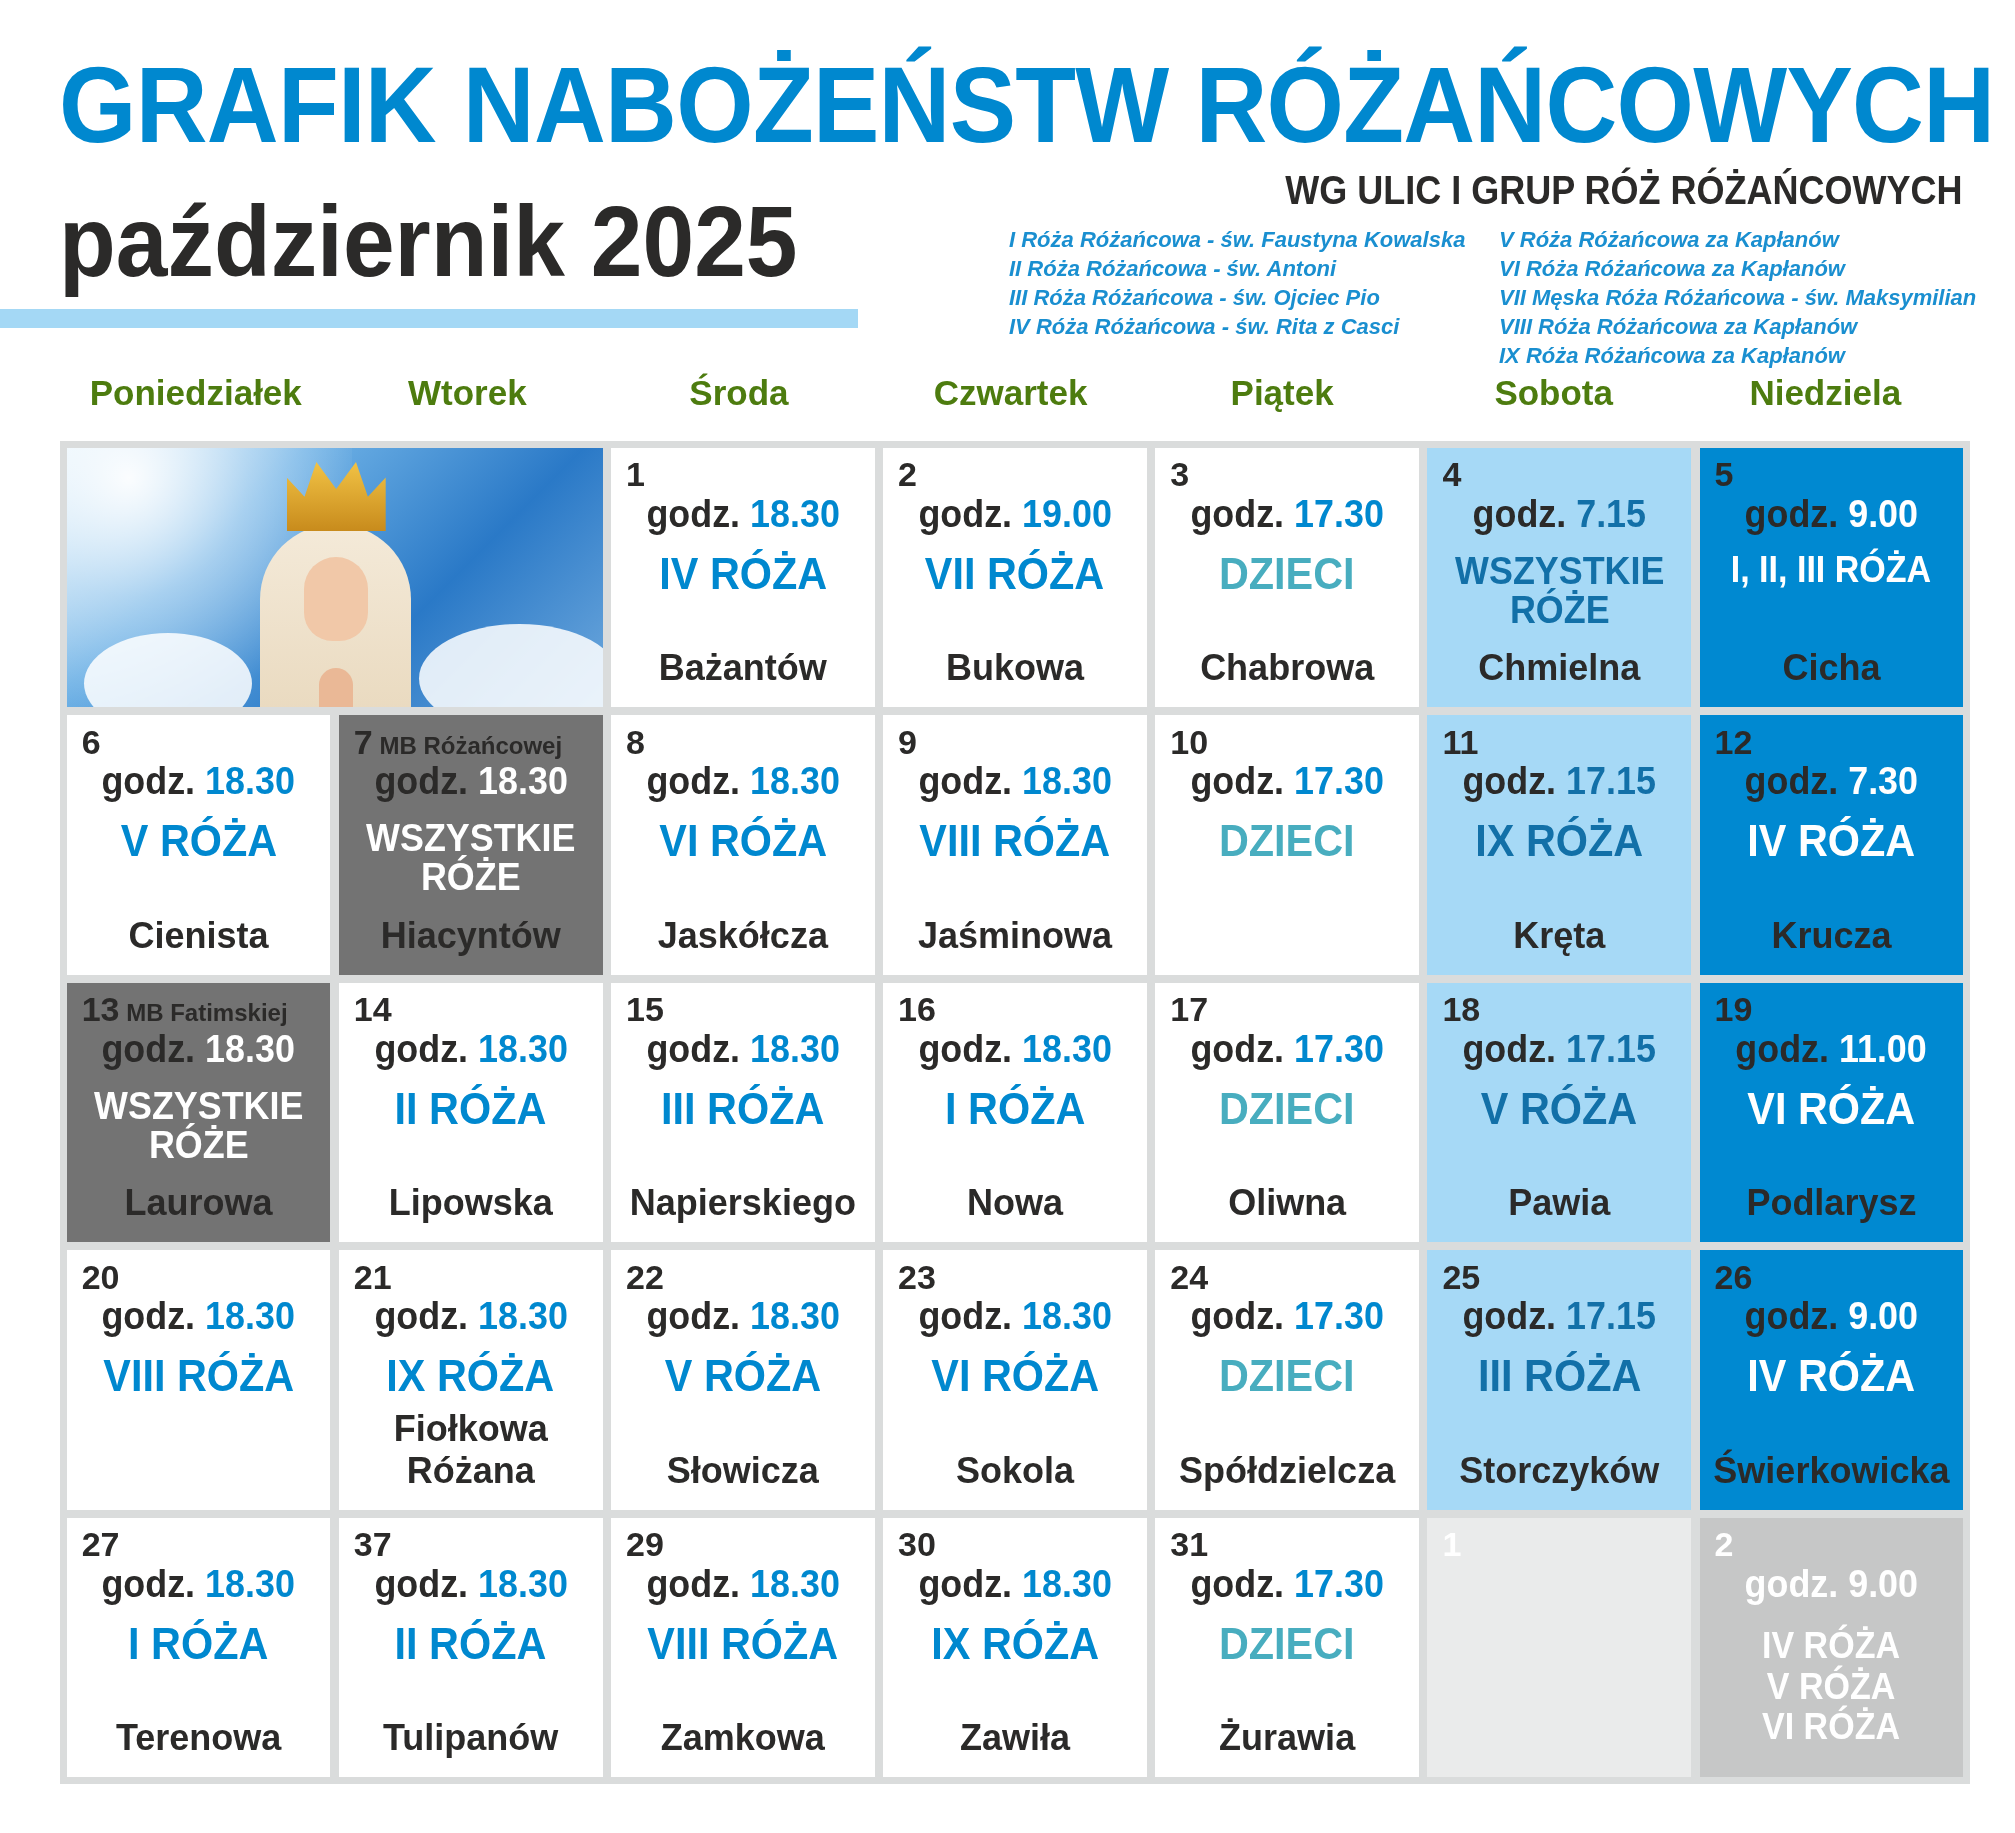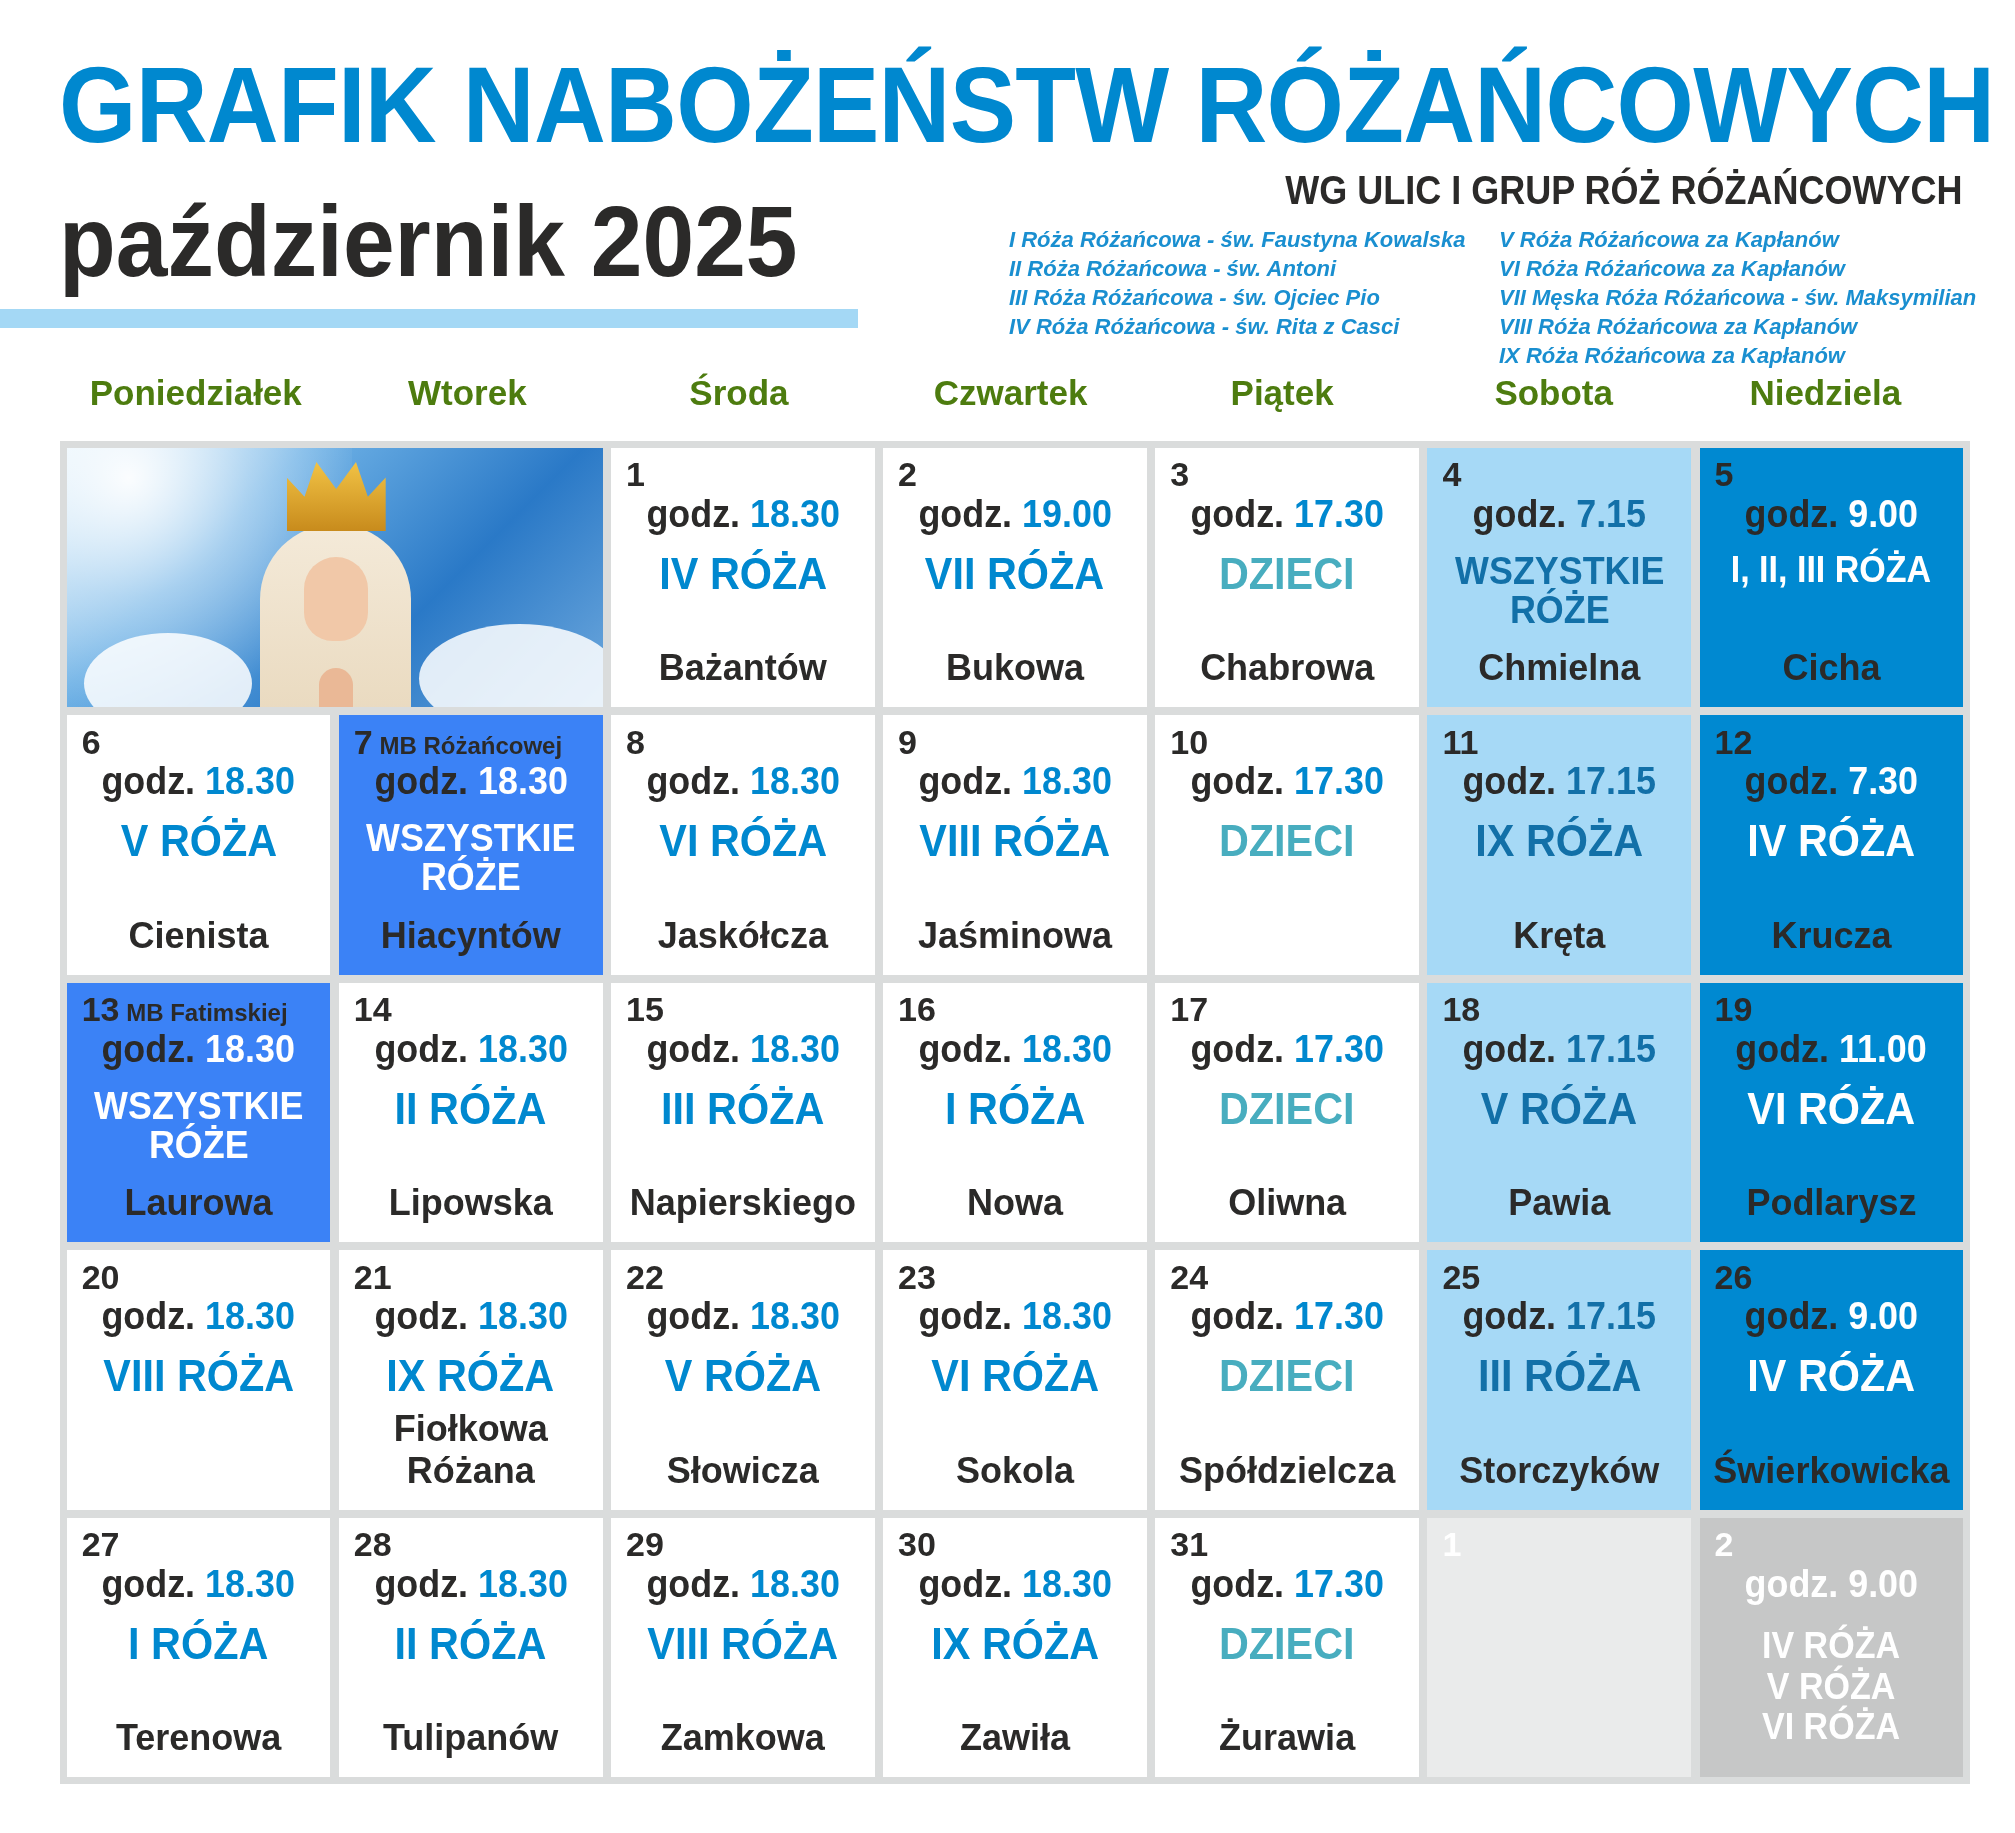--- a/index.html
+++ b/index.html
@@ -45,21 +45,21 @@
     grid-template-columns: repeat(7, 1fr);
     grid-template-rows: repeat(5, 1fr);
     gap: 8.4px;
   }
   .cell {
     position: relative; background: #ffffff; overflow: hidden;
     display: flex; flex-direction: column; align-items: center;
   }
   .cell.sat { background: #a6d9f6; }
   .cell.sun { background: #0089d1; }
-  .cell.feast { background: #3b82f6; }
+  .cell.feast { background: #737373; }
   .cell.out-sat { background: #eaebeb; }
   .cell.out-sun { background: #c6c7c7; }
 
   .cell .day {
     position: absolute; left: 15px; top: 8.4px;
     font-size: 34px; font-weight: bold; color: #2b2a29; line-height: 1.1; white-space: nowrap;
   }
   .cell .day .feast-name { font-size: 24px; margin-left: 6.7px; }
   .cell.out-sat .day, .cell.out-sun .day { color: #ffffff; }
 
@@ -314,21 +314,21 @@
       <div class="group">IV RÓŻA</div>
       <div class="street">Świerkowicka</div>
     </div>
     <div class="cell">
       <div class="day"><span>27</span></div>
       <div class="time"><span>godz.</span> <span class="hour">18.30</span></div>
       <div class="group">I RÓŻA</div>
       <div class="street">Terenowa</div>
     </div>
     <div class="cell">
-      <div class="day"><span>28</span></div>
+      <div class="day"><span>37</span></div>
       <div class="time"><span>godz.</span> <span class="hour">18.30</span></div>
       <div class="group">II RÓŻA</div>
       <div class="street">Tulipanów</div>
     </div>
     <div class="cell">
       <div class="day"><span>29</span></div>
       <div class="time"><span>godz.</span> <span class="hour">18.30</span></div>
       <div class="group">VIII RÓŻA</div>
       <div class="street">Zamkowa</div>
     </div>

